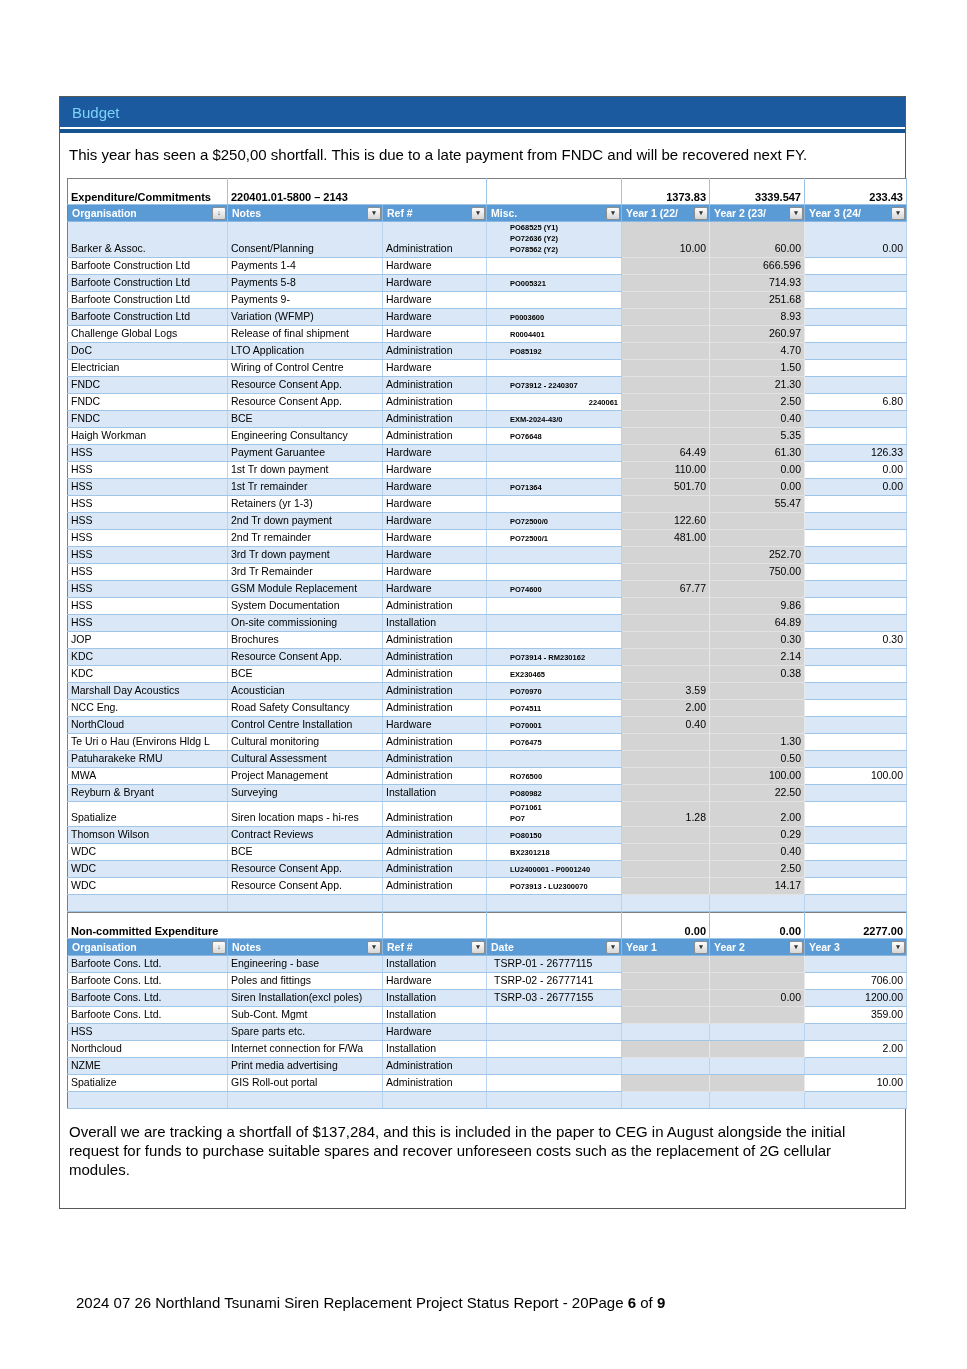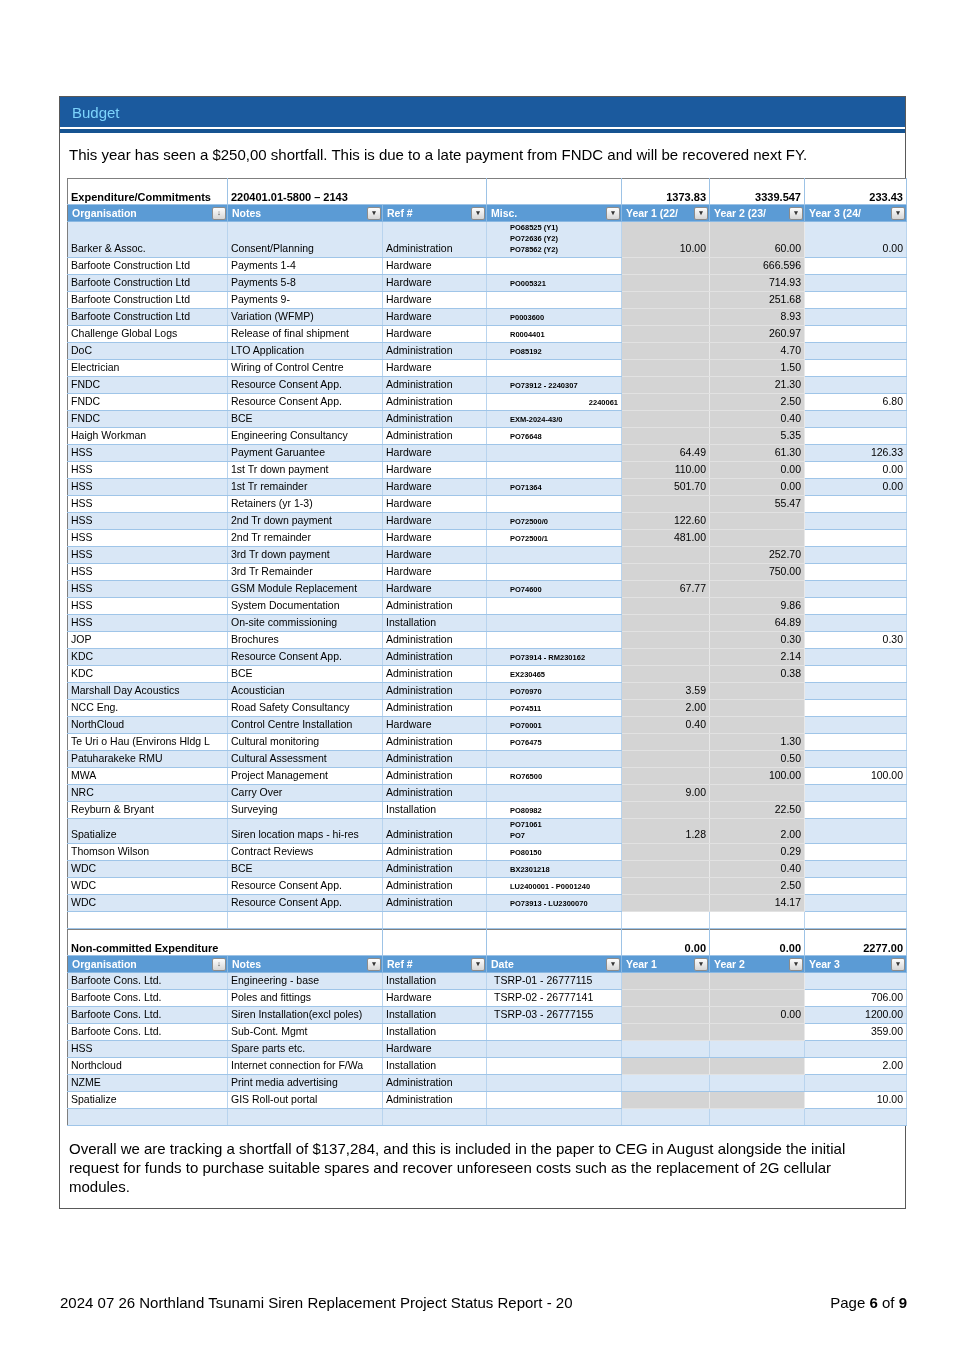--- a/index.html
+++ b/index.html
@@ -46,22 +46,22 @@
     vertical-align:bottom;
   }
   tbody tr:nth-child(odd){background:#d9e7f6;}
   tbody tr:nth-child(even){background:#ffffff;}
   tbody td.gray{background:#d4d4d4;border-right-color:#e9e9e9;border-bottom-color:#e2e2e2;}
   td.num{text-align:right;}
   .misc-line{font-size:7.5px;font-weight:bold;line-height:11px;margin-left:20px;}
   td.misc-right{text-align:right;}
   td.date-cell{padding-left:7px;}
   .footer{
-    position:absolute;left:60px;top:1294px;width:847px;
-    display:flex;justify-content:space-between;font-size:15px;
+    position:absolute;left:76px;top:1294px;width:847px;
+    display:flex;font-size:15px;
   }
   .footer .page-ind{}
 </style>
 </head>
 <body>
 
 <div class="section-box">
   <div class="section-header">
     <span>Budget</span>
   </div>
@@ -458,29 +458,20 @@
           <td>Project Management</td>
           <td>Administration</td>
           <td>
             <div class="misc-line">RO76500</div>
           </td>
           <td class="num gray"></td>
           <td class="num gray">100.00</td>
           <td class="num">100.00</td>
         </tr>
         <tr>
-          <td>NRC</td>
-          <td>Carry Over</td>
-          <td>Administration</td>
-          <td></td>
-          <td class="num gray">9.00</td>
-          <td class="num gray"></td>
-          <td class="num"></td>
-        </tr>
-        <tr>
           <td>Reyburn &amp; Bryant</td>
           <td>Surveying</td>
           <td>Installation</td>
           <td>
             <div class="misc-line">PO80982</div>
           </td>
           <td class="num gray"></td>
           <td class="num gray">22.50</td>
           <td class="num"></td>
         </tr>

